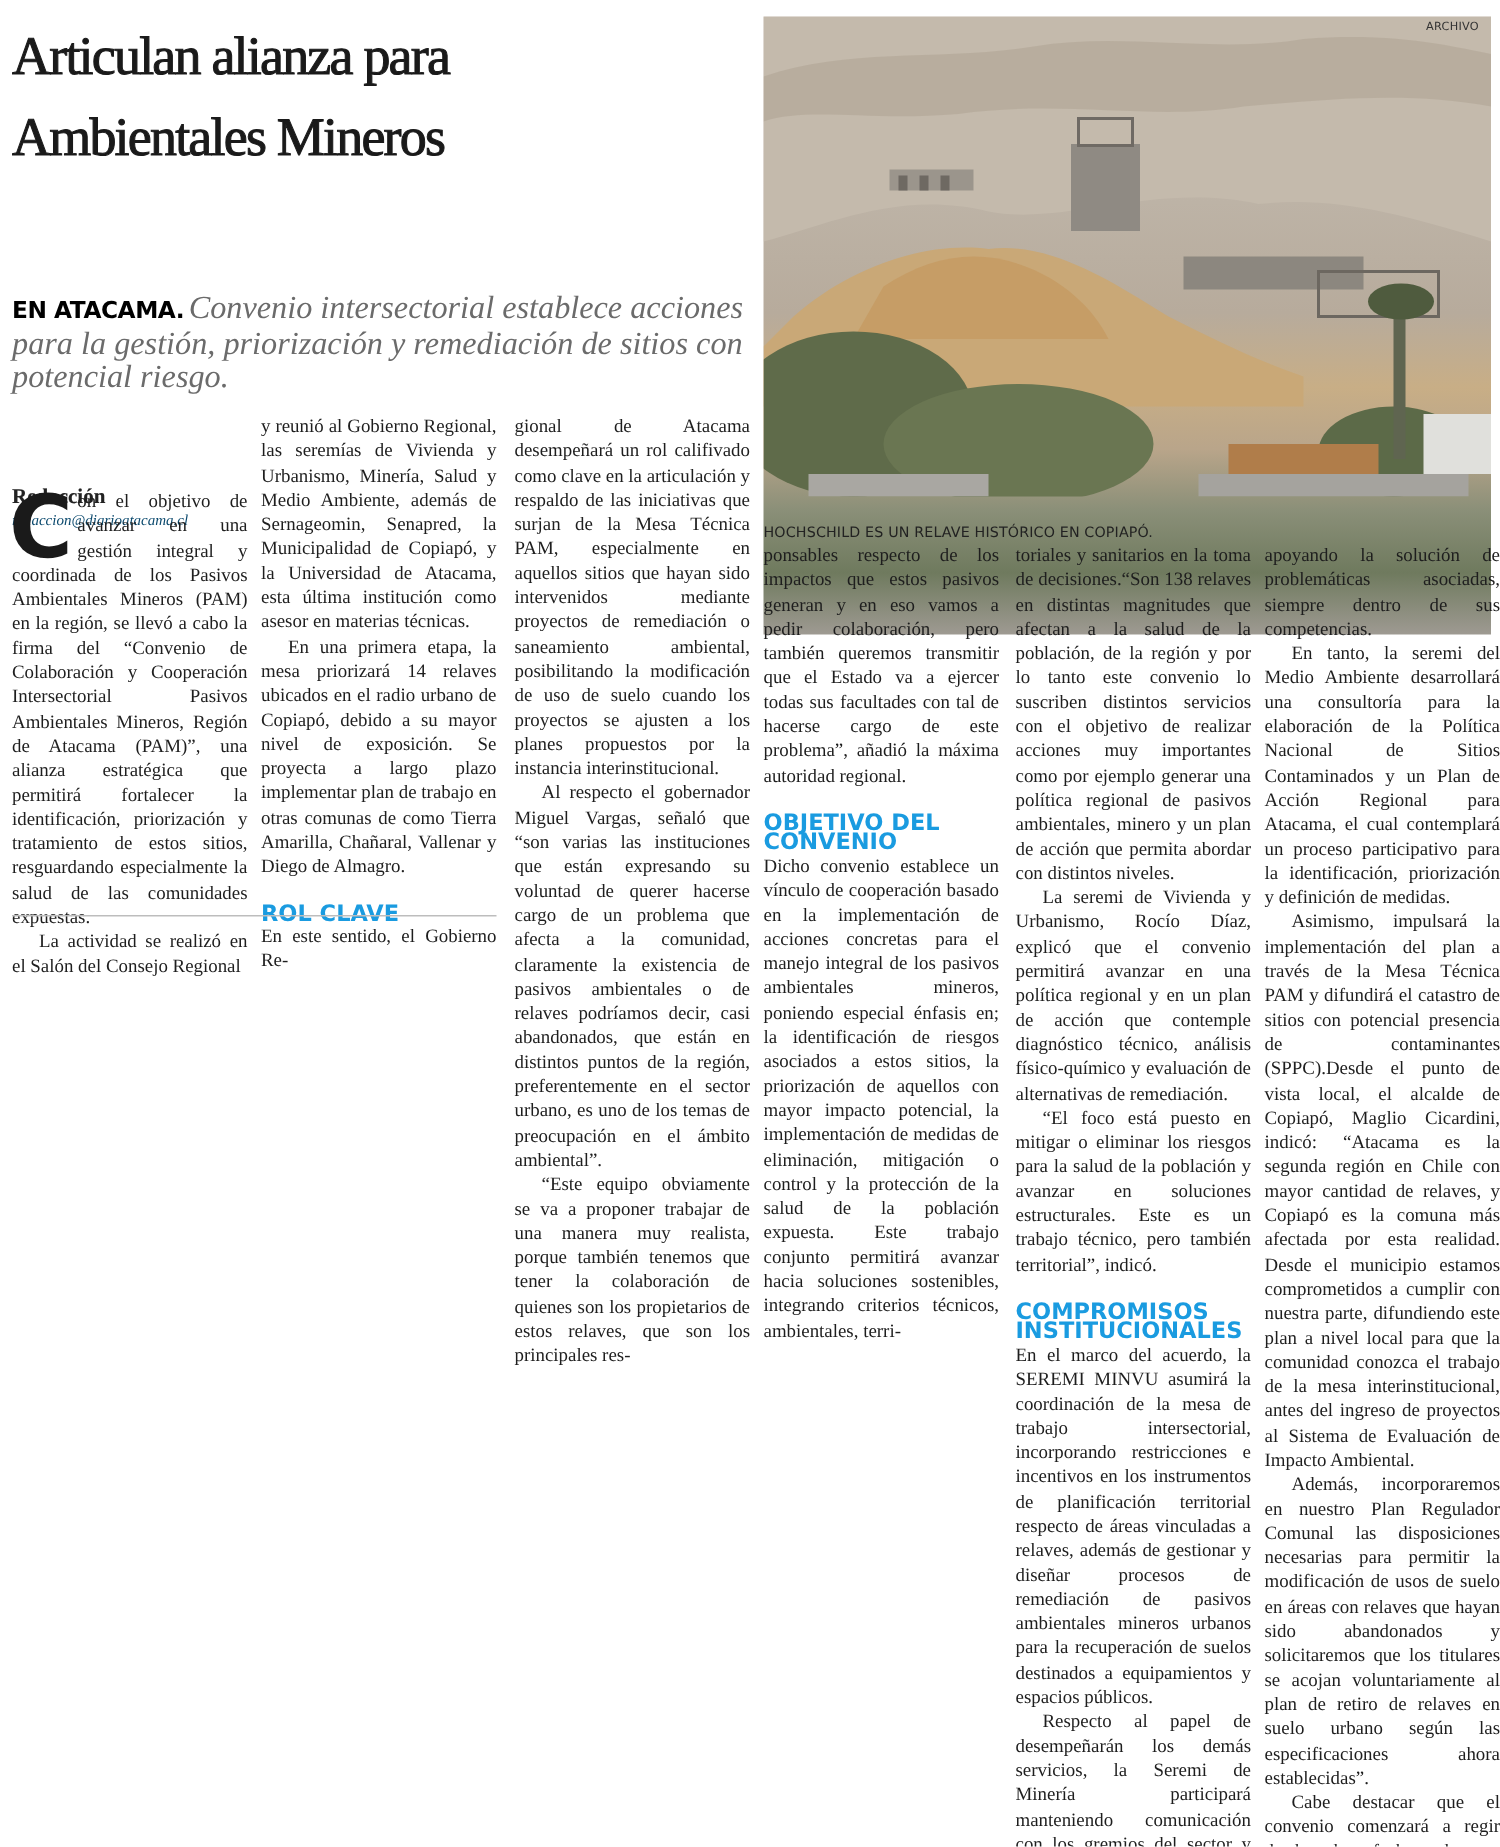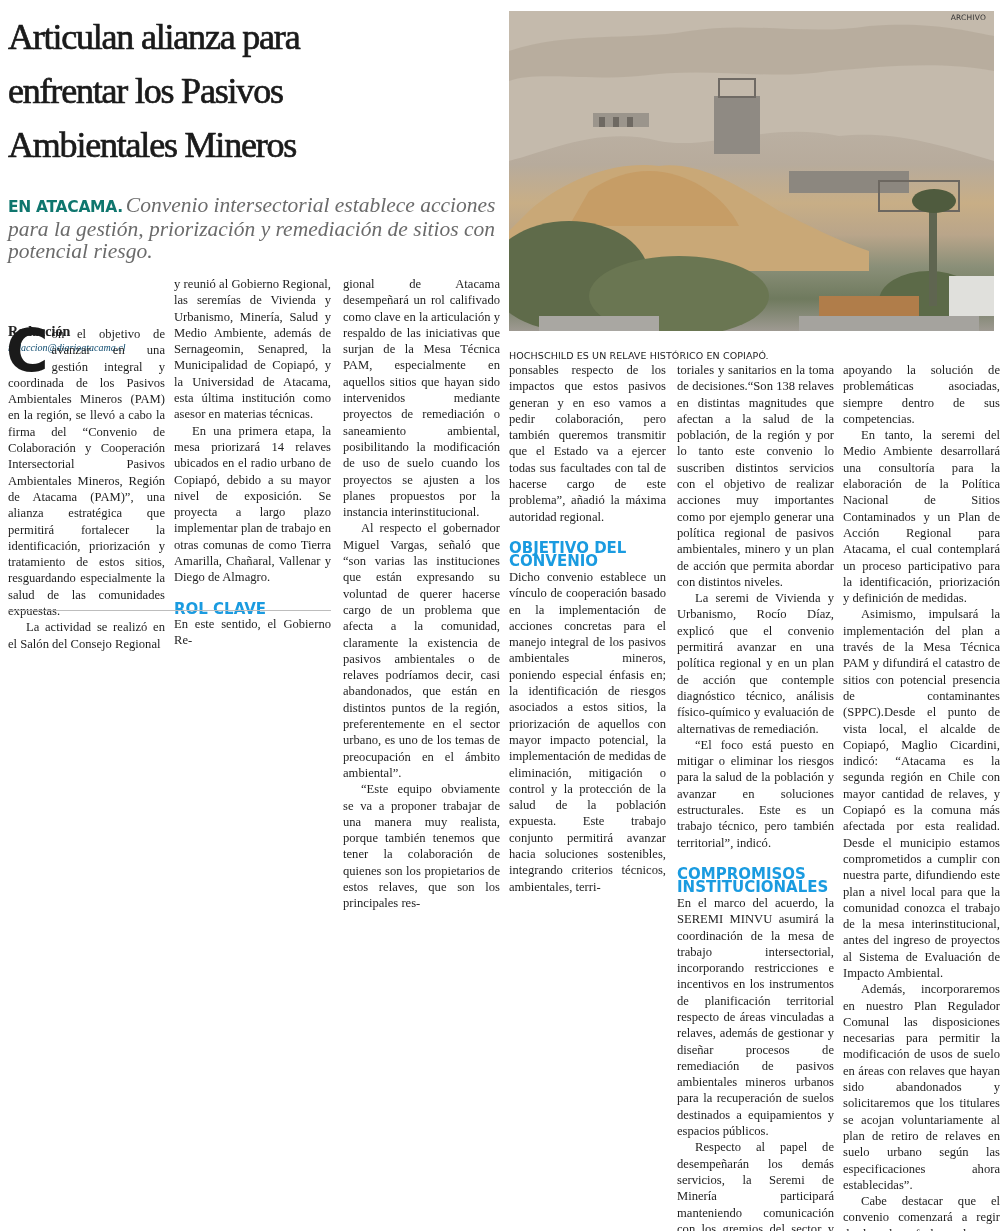--- a/index.html
+++ b/index.html
@@ -16,29 +16,29 @@
   .headline span { display: block; white-space: nowrap; }
 
   .deck {
     position: absolute; left: 8px; top: 194px; width: 492px;
     font-family: "Liberation Serif", "DejaVu Serif", serif;
     font-size: 21.5px; line-height: 22px; font-style: italic; color: #6b6b6b;
   }
   .deck .kicker {
     font-family: "DejaVu Sans", "Liberation Sans", sans-serif;
     font-style: normal; font-weight: bold; font-size: 15.5px;
-    color: #0f766e; letter-spacing: -0.3px; margin-right: 3px;
+    color: #000000; letter-spacing: -0.3px; margin-right: 3px;
   }
 
   .byline { position: absolute; left: 8px; top: 276px; width: 160px; }
   .byline .name { font-family: "Liberation Serif", serif; font-size: 14px; font-weight: bold; color: #222; margin-top: 48px; -webkit-text-stroke: 0.1px #222; }
   .byline .email { font-family: "Liberation Serif", serif; font-size: 10px; font-style: italic; color: #0c4a6e; margin-top: 2px; }
 
   .photo {
-    position: absolute; left: 509px; top: 11px; width: 485px; height: 320px; overflow: hidden;
+    position: absolute; left: 509px; top: 11px; width: 485px; height: 412px; overflow: hidden;
     background: linear-gradient(180deg, #c9bfb2 0%, #bdb3a6 30%, #b7ab9c 48%, #c8ae86 60%, #b9a58a 70%, #8a8f78 80%, #6f7a5e 90%, #9e9a92 100%);
   }
   .credit {
     position: absolute; right: 8px; top: 2px;
     font-family: "DejaVu Sans", "Liberation Sans", sans-serif; font-size: 7.5px; color: #333; letter-spacing: 0.2px;
   }
   .caption {
     position: absolute; left: 509px; top: 334px;
     font-family: "DejaVu Sans", "Liberation Sans", sans-serif; font-size: 9.5px; color: #222; letter-spacing: 0.1px; margin-top: 16px;
   }
@@ -60,21 +60,20 @@
     font-size: 58px; line-height: 46px; margin: 2px 3px 0 -2px; color: #1a1a1a;
   }
 
   .rule { position: absolute; height: 1px; background: #bdbdbd; }
 </style>
 </head>
 <body>
 
 <h1 class="headline">
   <span>Articulan alianza para</span>
-  <span>enfrentar los Pasivos</span>
   <span>Ambientales Mineros</span>
 </h1>
 
 <div class="deck">
   <span class="kicker">EN ATACAMA.</span><span>Convenio intersectorial establece acciones para la gestión, priorización y remediación de sitios con potencial riesgo.</span>
 </div>
 
 <div class="byline">
   <div class="name">Redacción</div>
   <div class="email">redaccion@diarioatacama.cl</div>

